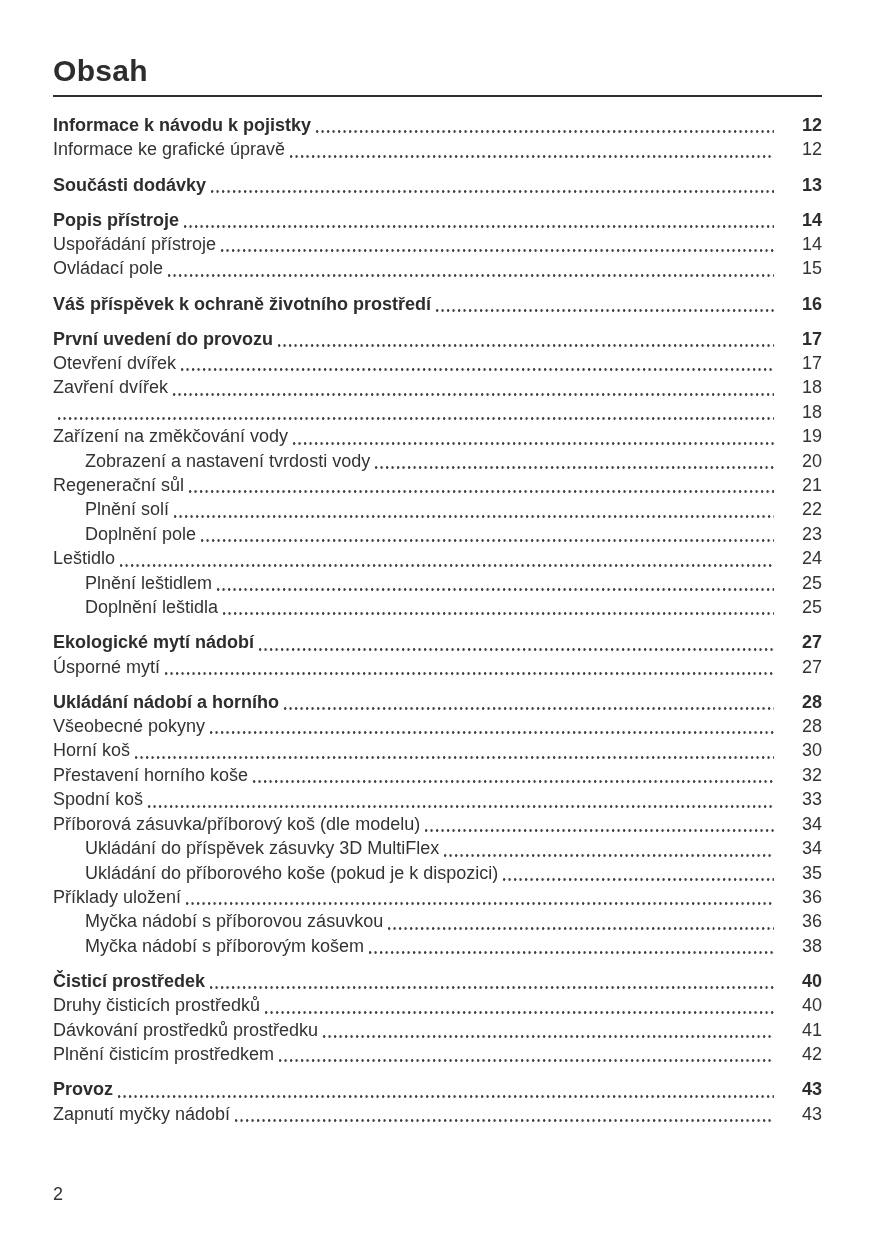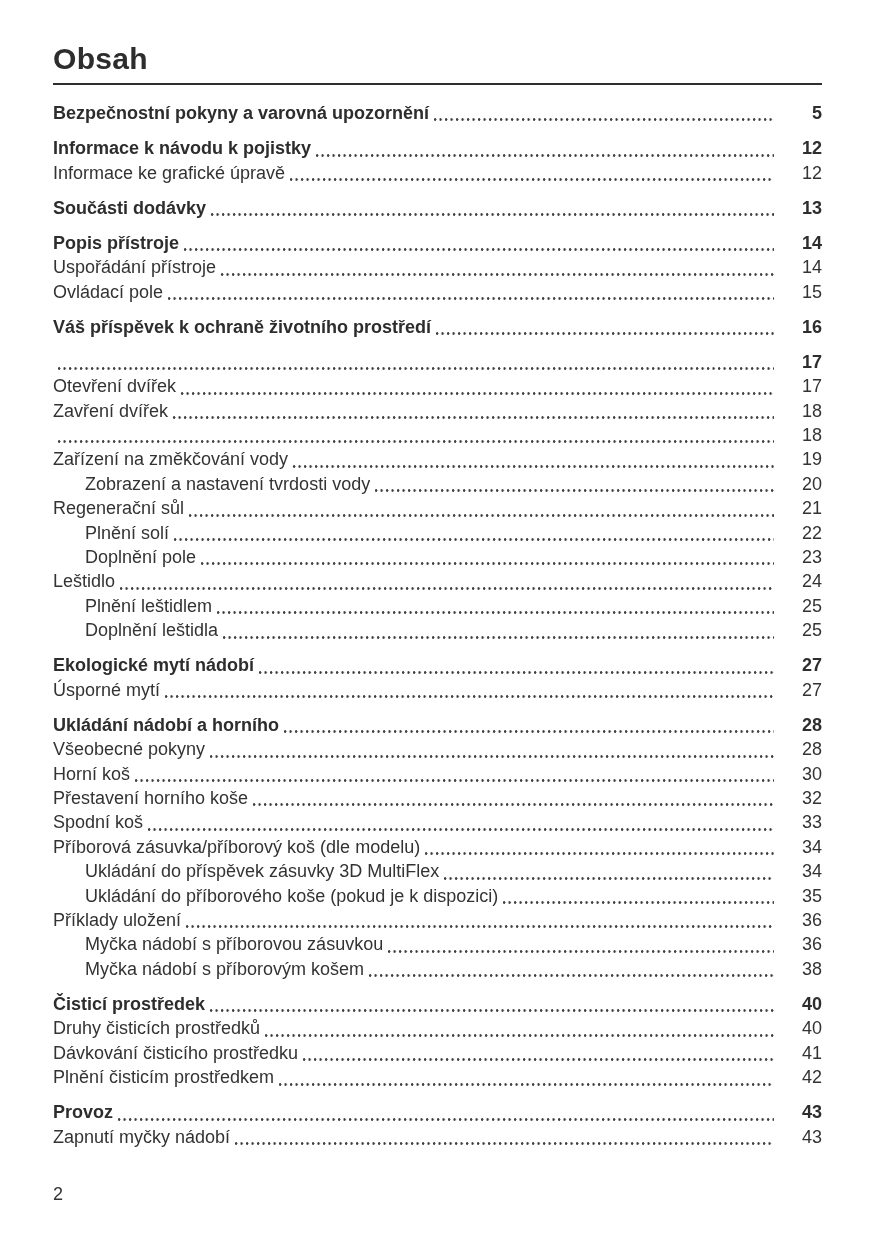--- a/index.html
+++ b/index.html
@@ -14,21 +14,21 @@
     background: #ffffff;
     font-family: "Liberation Sans", sans-serif;
     color: #333333;
     overflow: hidden;
     box-sizing: border-box;
   }
   .content {
     position: absolute;
     left: 53px;
     right: 52px;
-    top: 40px;
+    top: 52px;
   }
   .doc-title {
     font-size: 30px;
     line-height: 37px;
     font-weight: 700;
     color: #2d2d2d;
     letter-spacing: 0.3px;
   }
   .title-divider {
     height: 0;
@@ -89,27 +89,20 @@
 </head>
 <body>
 
 <div class="page">
   <div class="content">
     <div class="doc-title">Obsah</div>
     <div class="title-divider"></div>
     <div class="toc">
         <div class="toc-group">
           <div class="toc-row bold">
-    <span class="toc-label">Bezpečnostní pokyny a varovná upozornění</span>
-    <span class="toc-leader"></span>
-    <span class="toc-page">5</span>
-  </div>
-        </div>
-        <div class="toc-group">
-          <div class="toc-row bold">
     <span class="toc-label">Informace k návodu k pojistky</span>
     <span class="toc-leader"></span>
     <span class="toc-page">12</span>
   </div>
           <div class="toc-row">
     <span class="toc-label">Informace ke grafické úpravě</span>
     <span class="toc-leader"></span>
     <span class="toc-page">12</span>
   </div>
         </div>
@@ -139,20 +132,21 @@
         </div>
         <div class="toc-group">
           <div class="toc-row bold">
     <span class="toc-label">Váš příspěvek k ochraně životního prostředí</span>
     <span class="toc-leader"></span>
     <span class="toc-page">16</span>
   </div>
         </div>
         <div class="toc-group">
           <div class="toc-row bold">
+    <span class="toc-label">První uvedení do provozu</span>
     <span class="toc-leader"></span>
     <span class="toc-page">17</span>
   </div>
           <div class="toc-row">
     <span class="toc-label">Otevření dvířek</span>
     <span class="toc-leader"></span>
     <span class="toc-page">17</span>
   </div>
           <div class="toc-row">
     <span class="toc-label">Zavření dvířek</span>
@@ -278,21 +272,21 @@
     <span class="toc-label">Čisticí prostředek</span>
     <span class="toc-leader"></span>
     <span class="toc-page">40</span>
   </div>
           <div class="toc-row">
     <span class="toc-label">Druhy čisticích prostředků</span>
     <span class="toc-leader"></span>
     <span class="toc-page">40</span>
   </div>
           <div class="toc-row">
-    <span class="toc-label">Dávkování čisticího prostředku</span>
+    <span class="toc-label">Dávkování prostředků prostředku</span>
     <span class="toc-leader"></span>
     <span class="toc-page">41</span>
   </div>
           <div class="toc-row">
     <span class="toc-label">Plnění čisticím prostředkem</span>
     <span class="toc-leader"></span>
     <span class="toc-page">42</span>
   </div>
         </div>
         <div class="toc-group">

